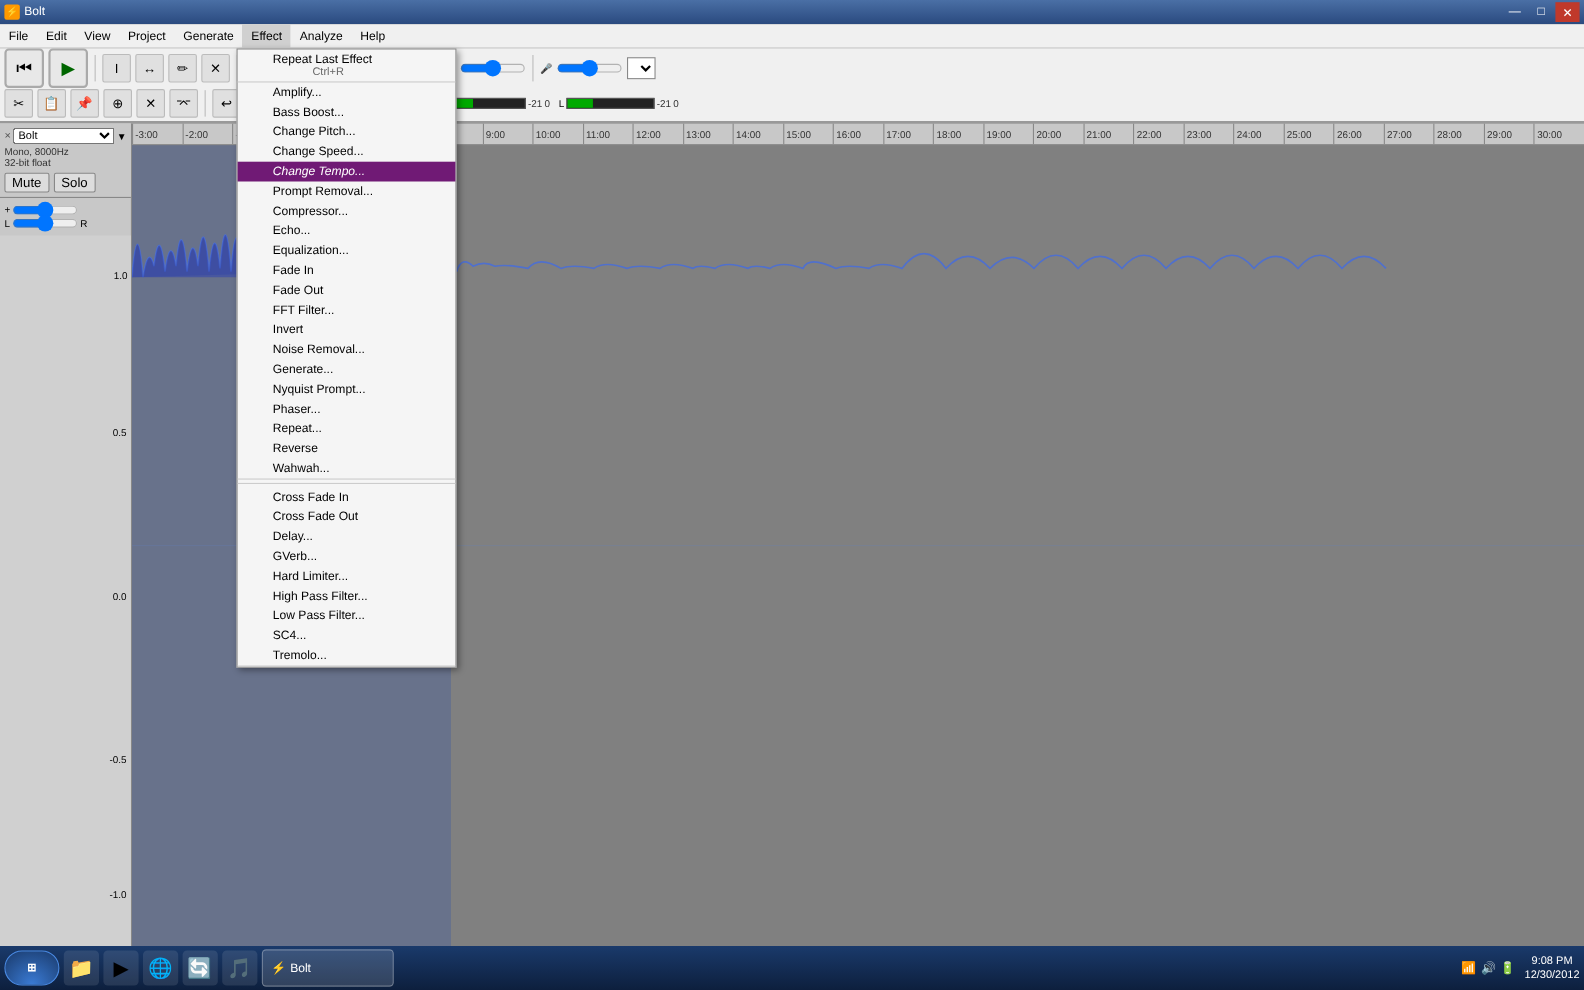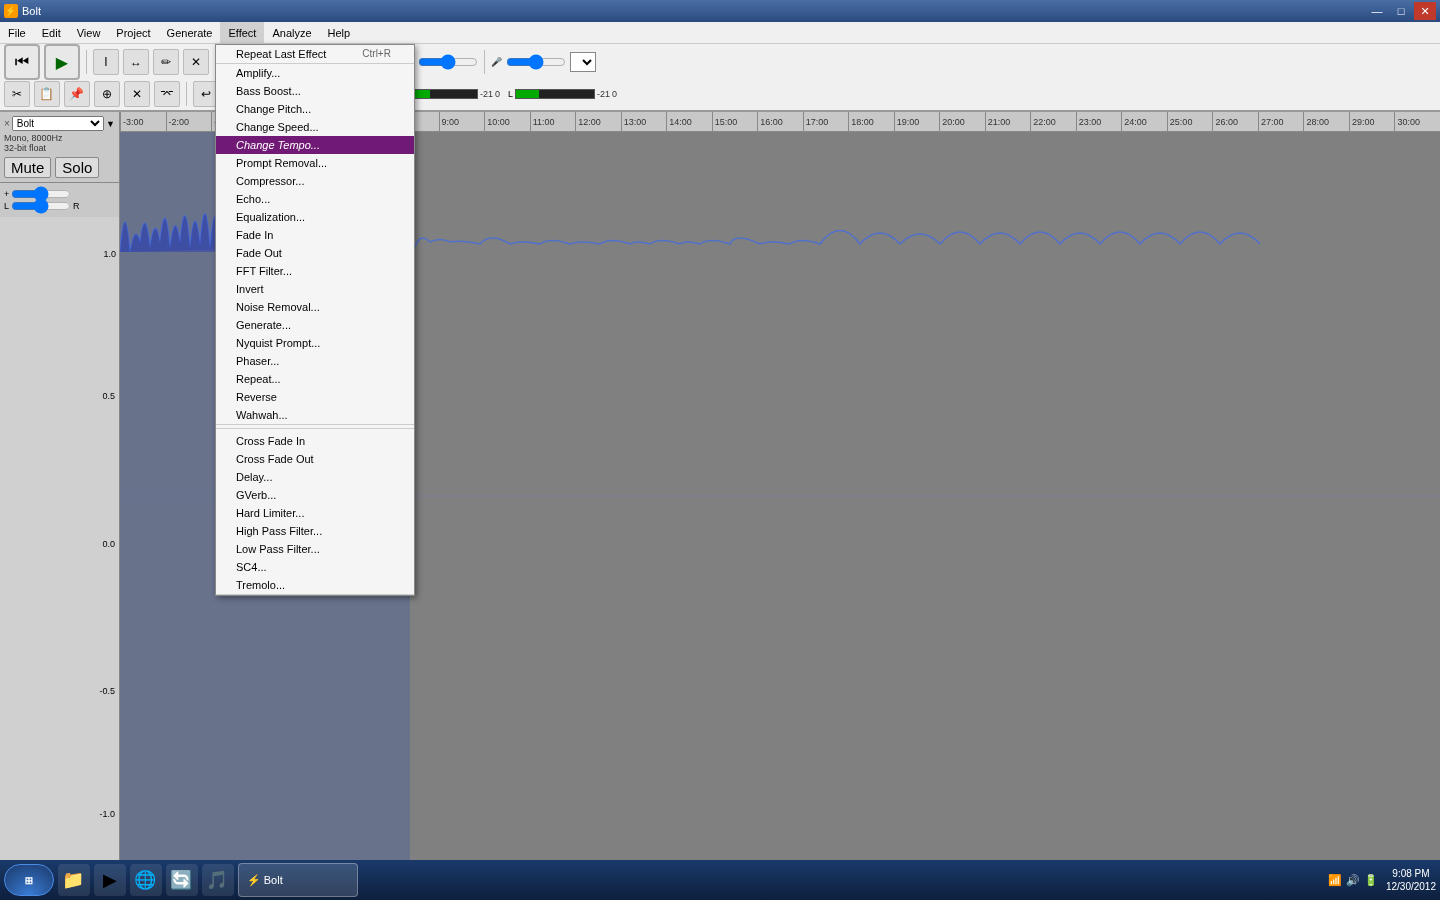--- a/index.html
+++ b/index.html
@@ -92,21 +92,21 @@
     #track-name-row {
       display: flex;
       align-items: center;
       justify-content: space-between;
       margin-bottom: 2px;
     }
     #track-close { font-size: 10px; cursor: pointer; color: #555; }
     #track-info { font-size: 9px; color: #333; }
     #track-btns { display: flex; gap: 4px; margin-top: 4px; }
     .track-btn {
-      padding: 1px 6px; font-size: 15px; background: #ddd;
+      padding: 1px 6px; font-size: 12px; background: #ddd;
       border: 1px solid #888; border-radius: 2px; cursor: pointer;
     }
     #track-controls {
       padding: 4px;
     }
     .slider-row { display: flex; align-items: center; gap: 2px; font-size: 9px; margin: 2px 0; }
     .mini-slider { width: 60px; height: 8px; }
     #timeline {
       height: 20px;
       background: #c8c8c8;
@@ -223,26 +223,27 @@
       width: 200px;
       background: #f5f5f5;
       border: 1px solid #888;
       box-shadow: 2px 2px 6px rgba(0,0,0,0.4);
       z-index: 500;
     }
     .menu-section {
       border-bottom: 1px solid #ccc;
     }
     .menu-entry {
-      padding: 3px 20px;
+      padding: 3px 32px;
       font-size: 11px;
       color: #000;
       cursor: pointer;
       display: flex;
-      justify-content: flex-start;
+      justify-content: space-between;
+      flex-direction: column;
     }
     .menu-entry.highlighted { background: #701a75; color: white; font-style: italic; }
     .menu-shortcut { color: #666; font-size: 10px; margin-left: 36px; }
     .menu-separator { height: 1px; background: #ccc; margin: 3px 0; }
 
     
     #full-layout {
       position: absolute;
       top: 0; left: 0;
       width: 1440px; height: 900px;

